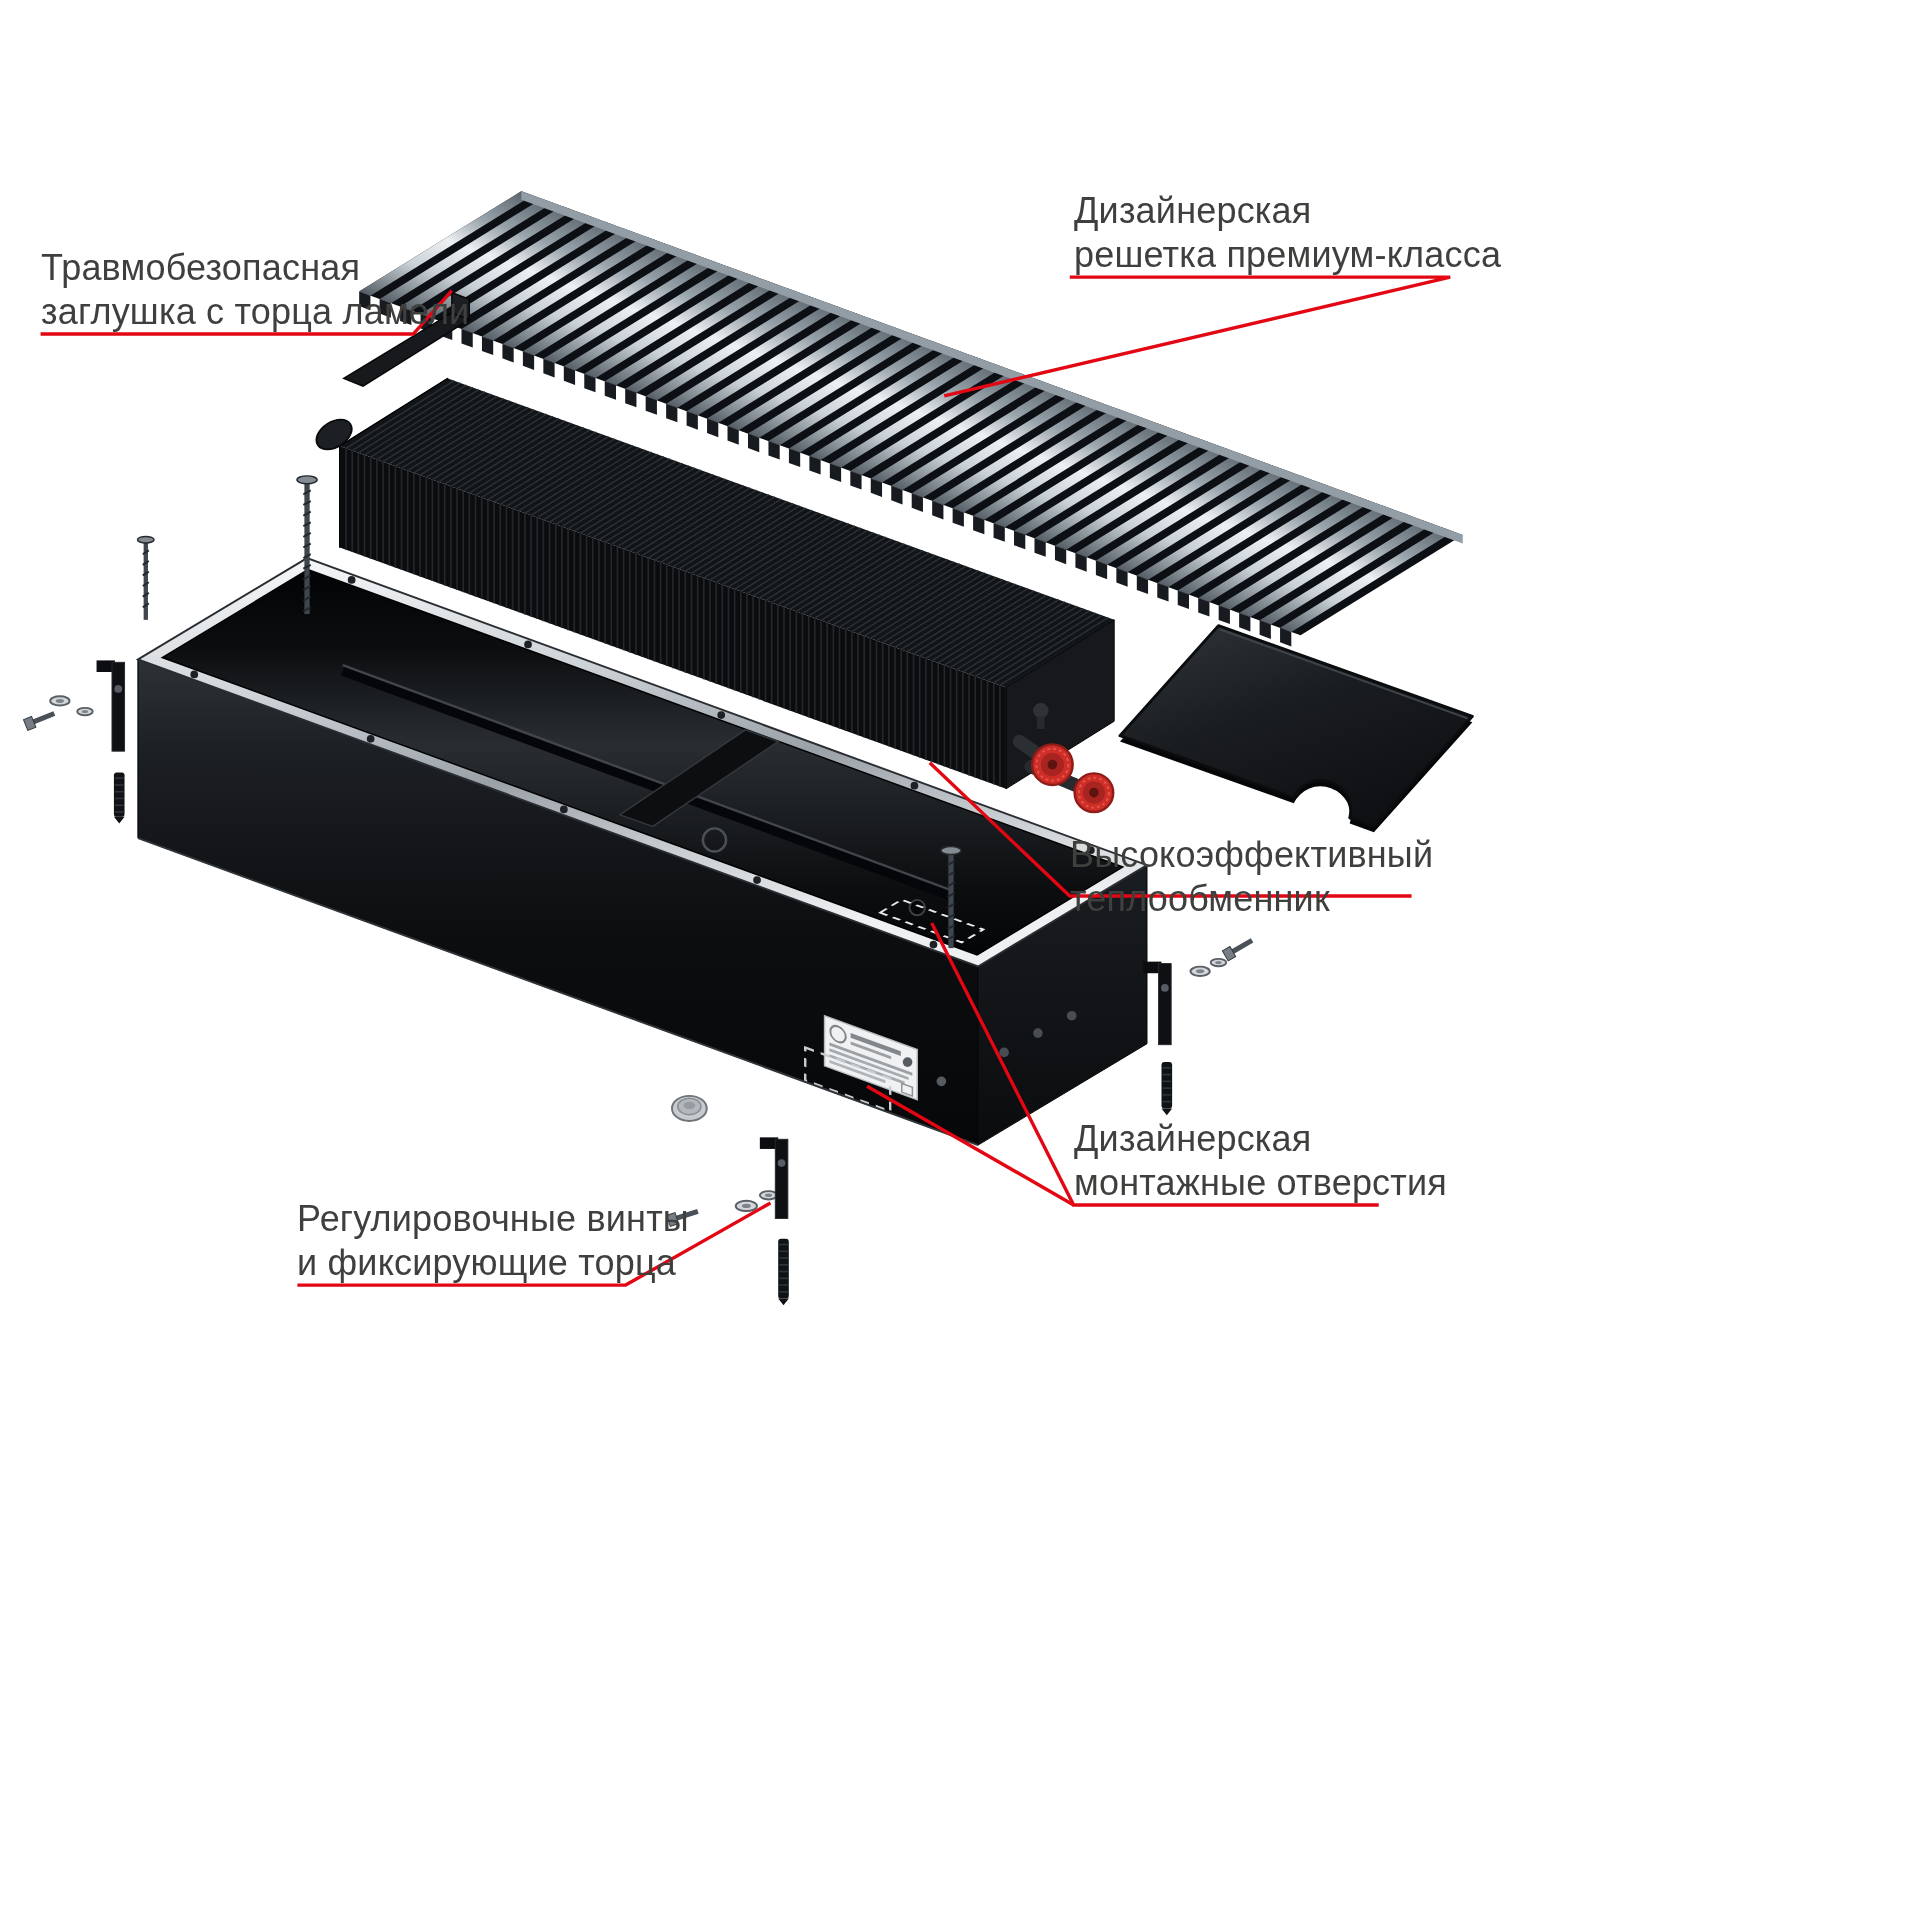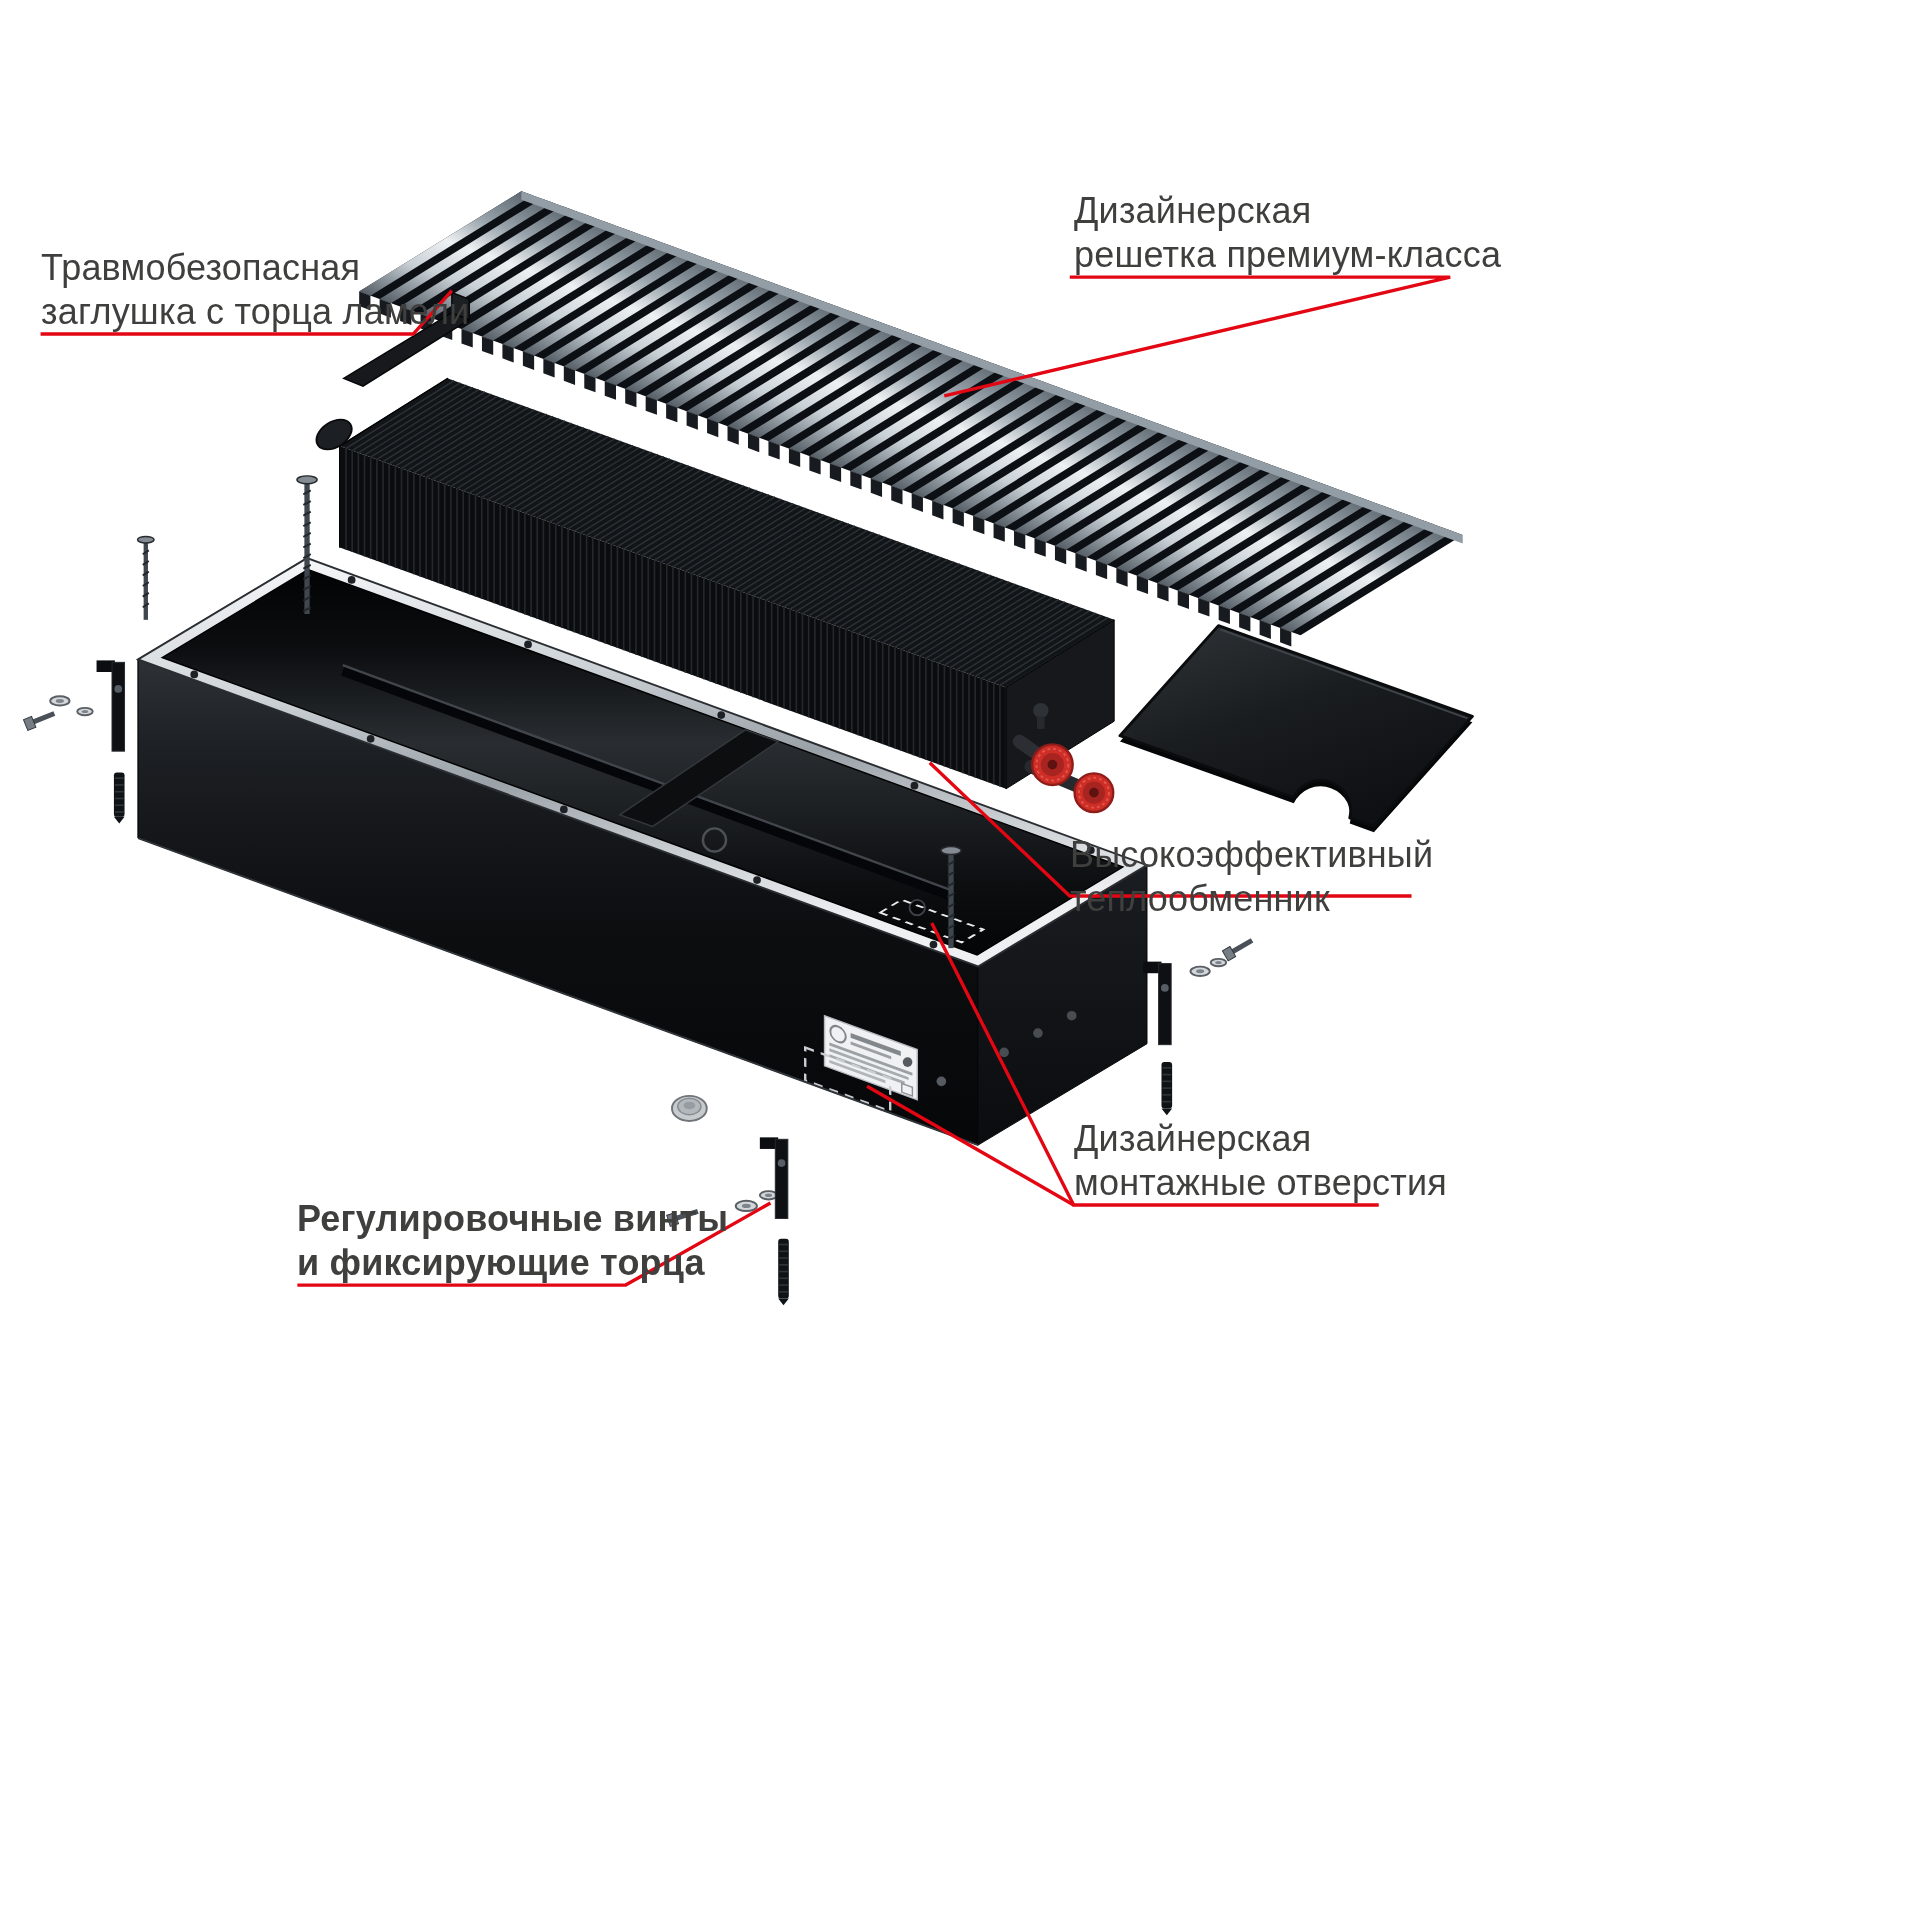--- a/index.html
+++ b/index.html
@@ -596,19 +596,19 @@
 <div class="label" style="left:1070px; top:808px;margin-top:25px;">
   <span>Высокоэффективный</span>
   <span>теплообменник</span>
 </div>
 
 <div class="label" style="left:1074px; top:1117px;">
   <span>Дизайнерская</span>
   <span>монтажные отверстия</span>
 </div>
 
-<div class="label" style="left:297px; top:1197px;font-weight:bold;">
+<div class="label" style="left:297px; top:1197px;">
   <span>Регулировочные винты</span>
   <span>и фиксирующие торца</span>
 </div>
 
 </div>
 
 
 </body></html>

